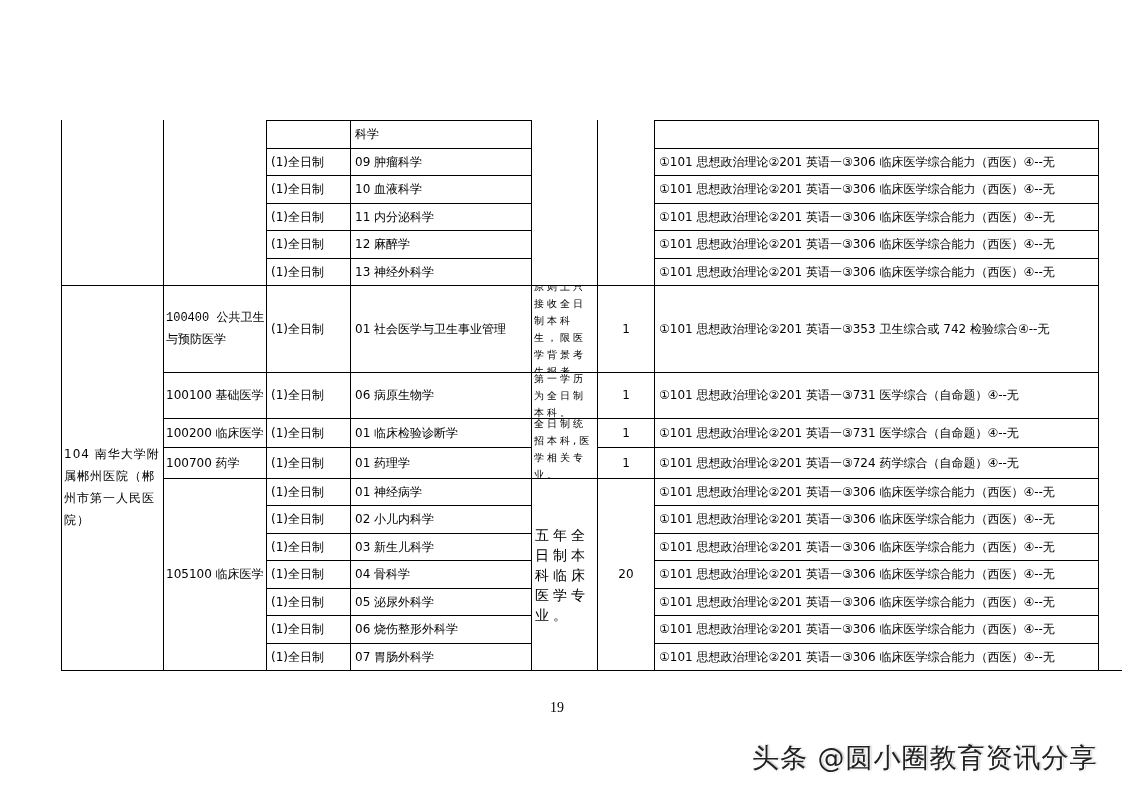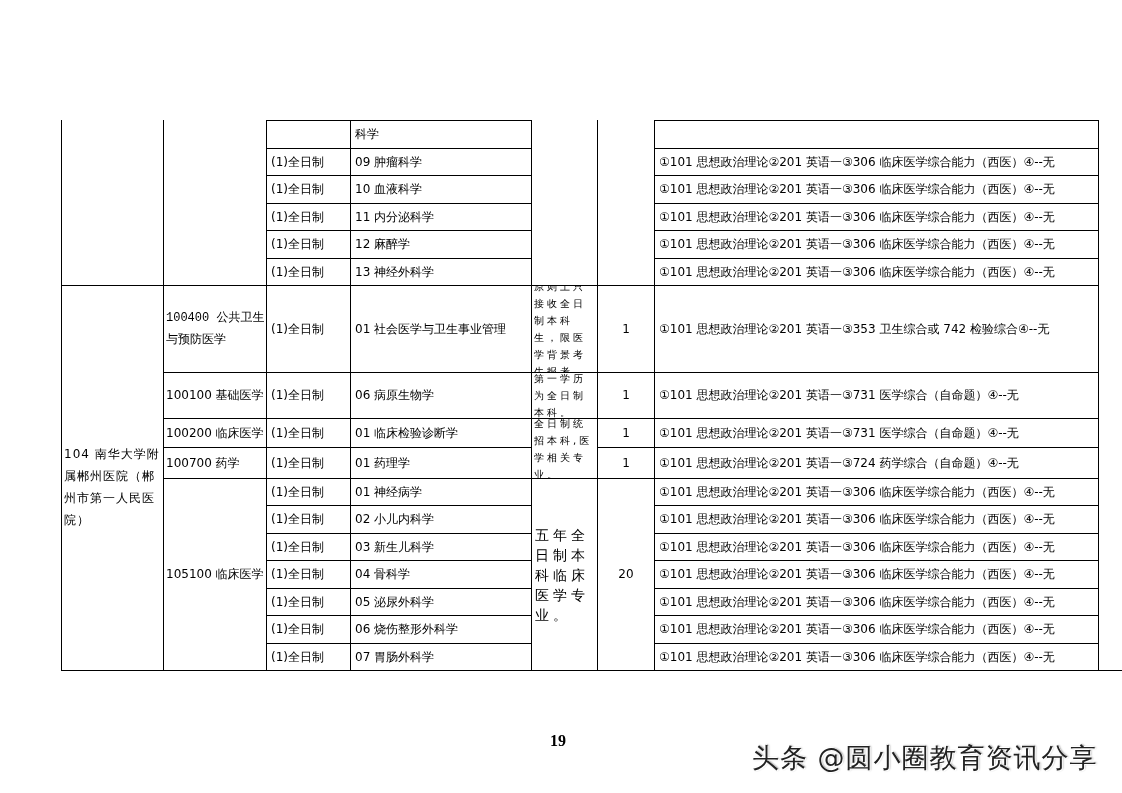--- a/index.html
+++ b/index.html
@@ -11,21 +11,21 @@
   .v { width:1px; }
   .cell { position:absolute; display:flex; align-items:center; font-size:12px;
           line-height:15px; white-space:nowrap; overflow:hidden; box-sizing:border-box; padding-left:4px; }
   .center { justify-content:center; padding-left:0; }
   .wrap { white-space:normal; }
   .remark { font-size:10px; line-height:17px; letter-spacing:3px; white-space:normal; word-break:break-all;
             padding-left:2px; padding-right:1px; }
   .remark-big { font-size:14px; line-height:20px; letter-spacing:4px; white-space:normal; word-break:break-all; padding-left:3px; }
   .unit { font-size:12px; line-height:22px; letter-spacing:1px; white-space:normal; word-break:break-all;
           align-items:flex-start; padding-top:0; }
-  .pagenum { position:absolute; left:550px; top:732px; font-family:"Liberation Serif", serif; font-size:16px;font-weight:bold; }
+  .pagenum { position:absolute; left:550px; top:700px; font-family:"Liberation Serif", serif; font-size:14px; }
   .watermark { position:absolute; left:752px; top:740px; font-size:27px; color:#222;
                text-shadow: 1px 1px 0 #fff, -1px -1px 0 #fff, 1px 0 2px #888; letter-spacing:1px; }
 </style>
 </head>
 <body>
 
 <div class="page">
 
   <div class="ln v" style="left:61px;top:120px;height:551px;"></div>
   <div class="ln v" style="left:163px;top:120px;height:551px;"></div>

